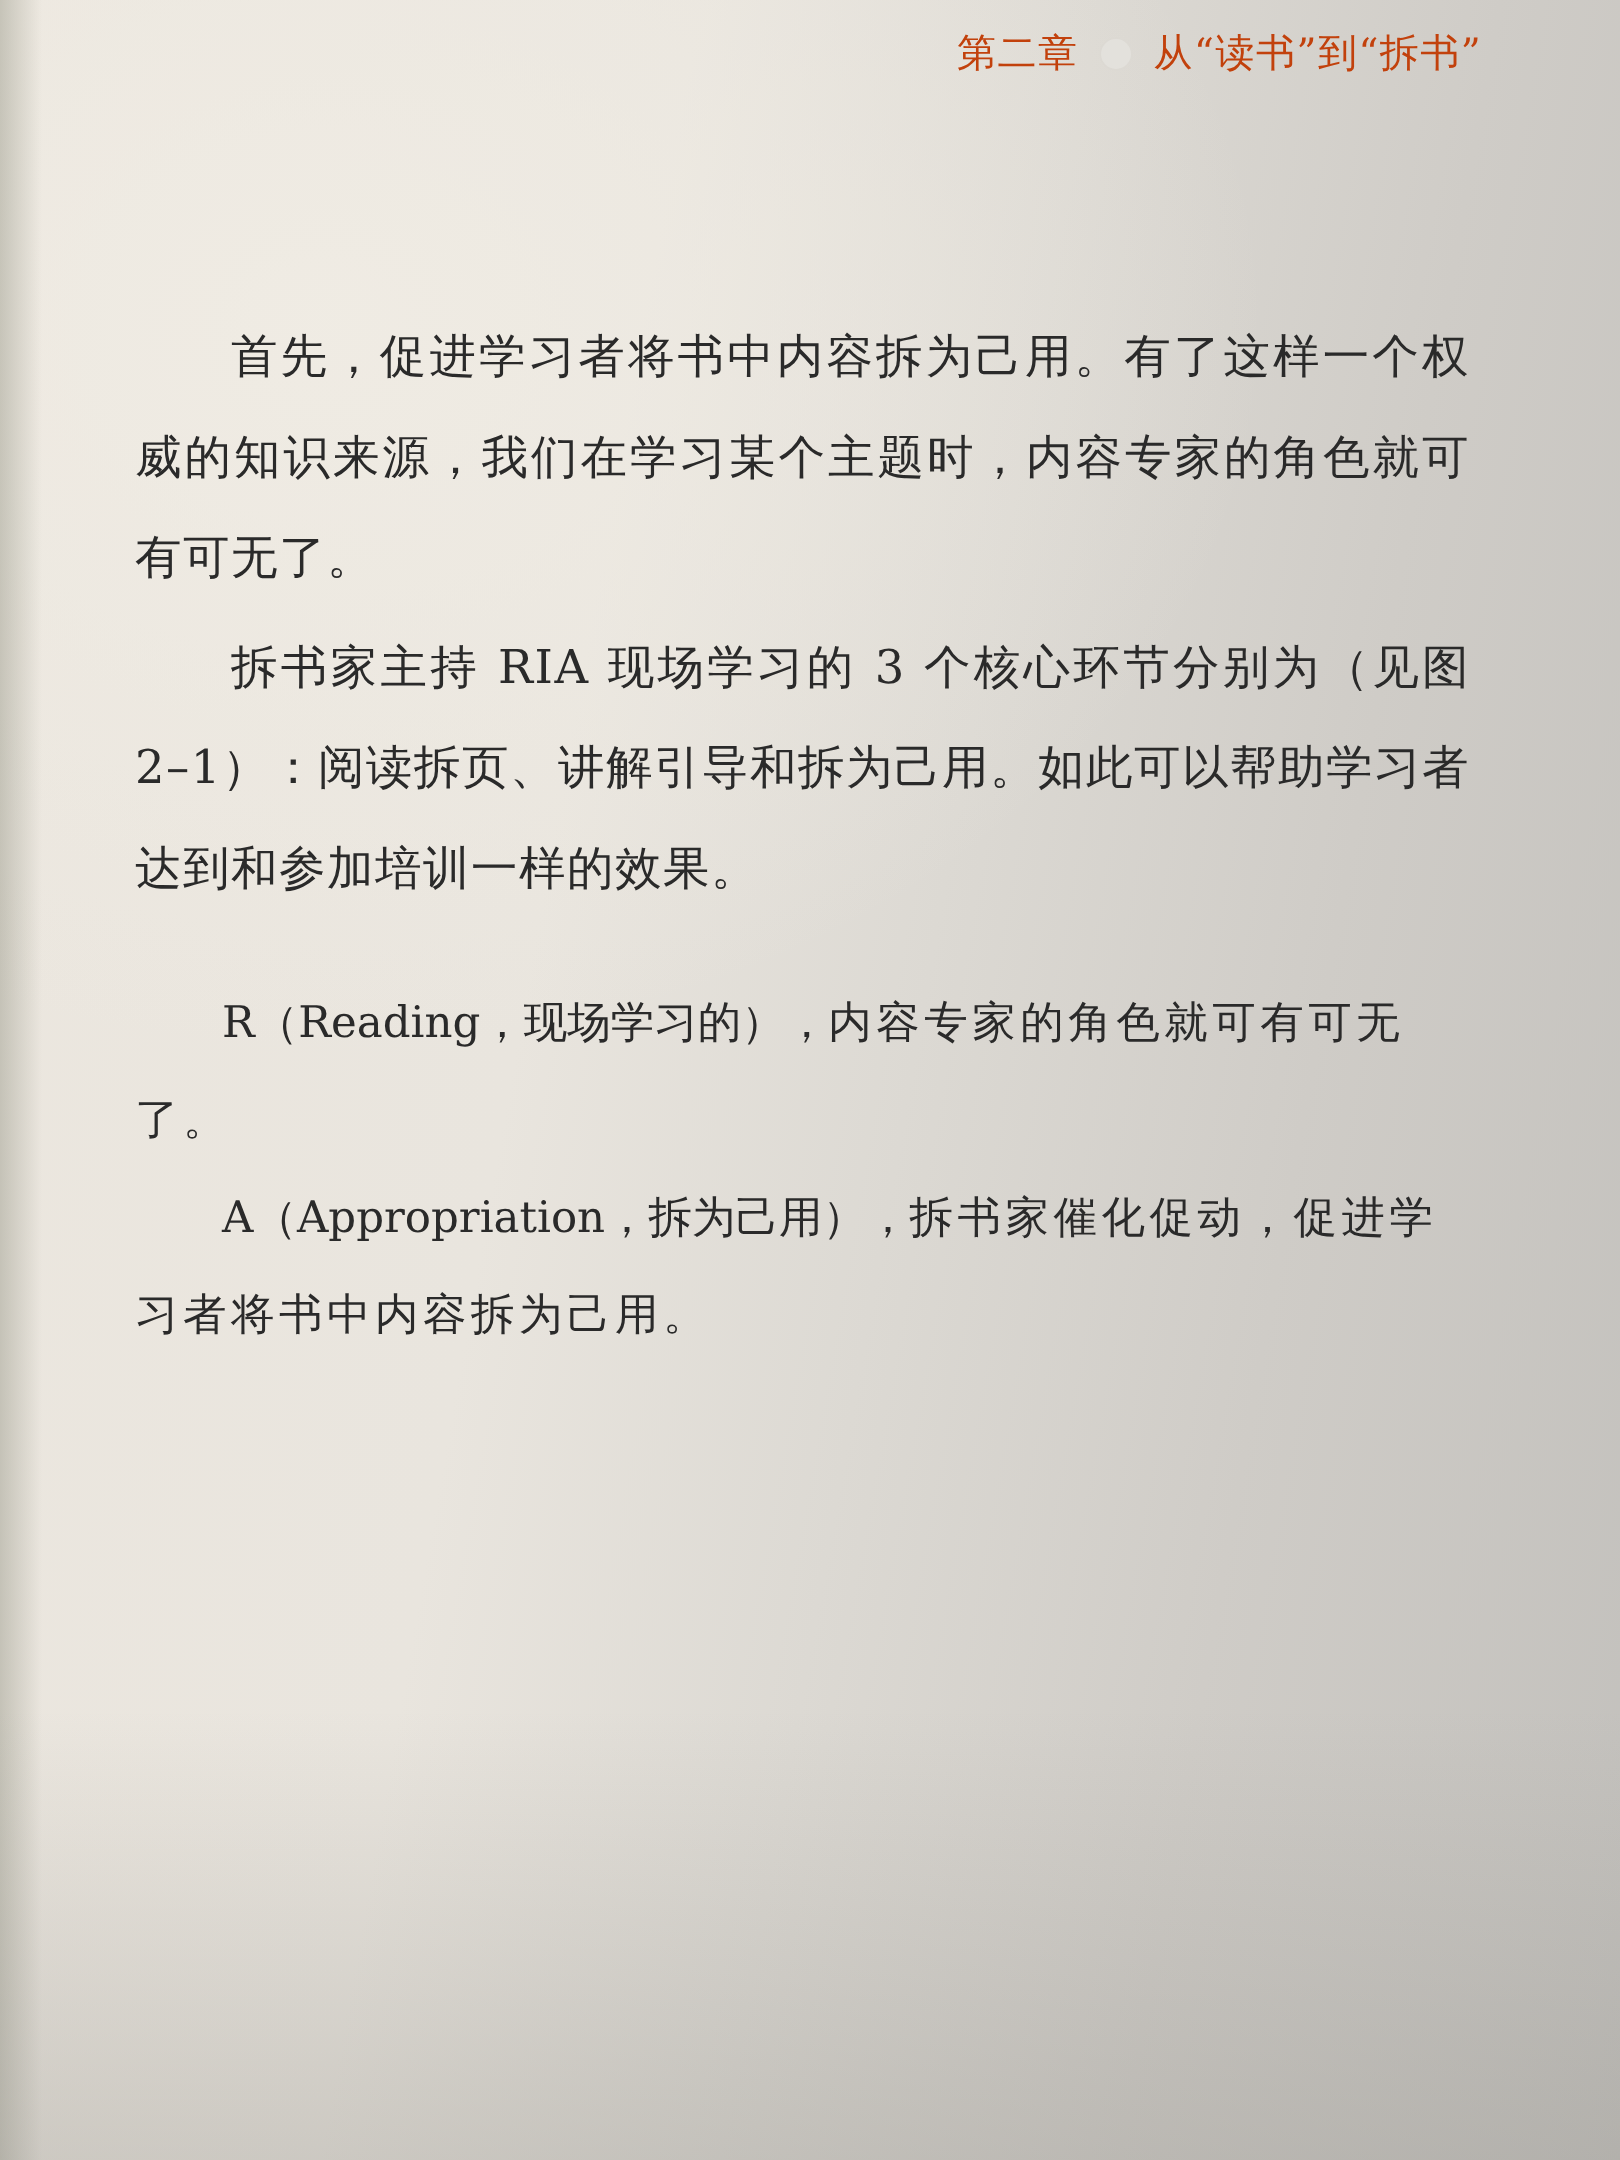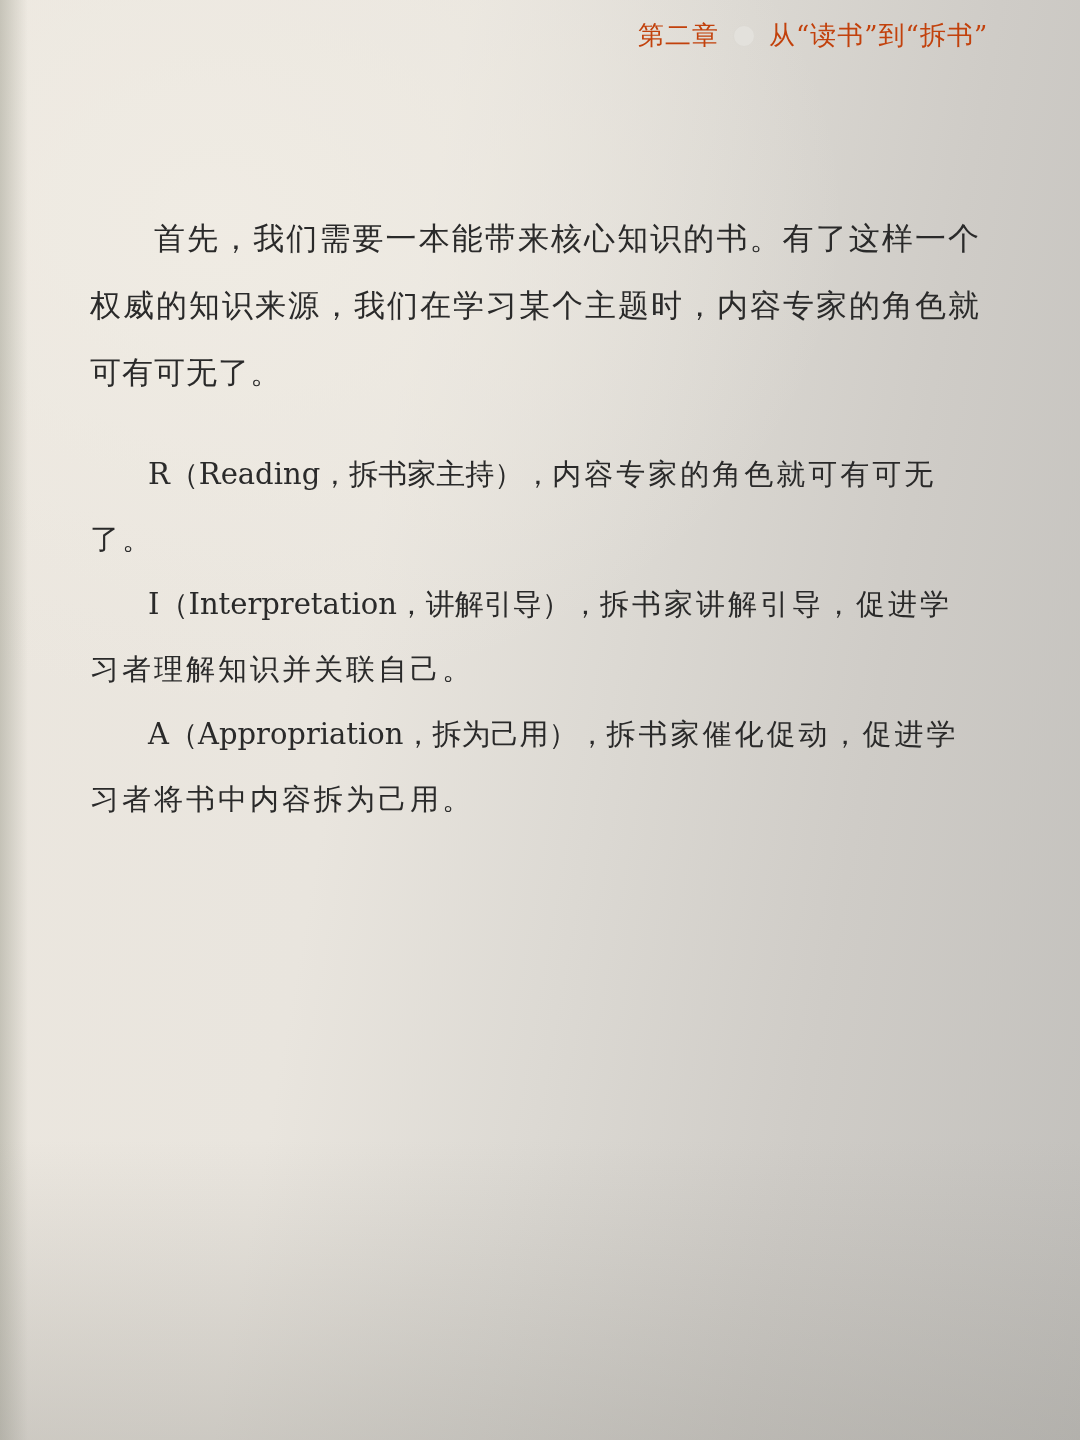--- a/index.html
+++ b/index.html
@@ -82,26 +82,24 @@
 <div class="spine-shadow"></div>
 <div class="bottom-shade"></div>
 
 <div class="header">
   <span>第二章</span>
   <span class="dot"></span>
   <span>从“读书”到“拆书”</span>
 </div>
 
 <div class="content">
-  <p class="para">首先，我们需要一本能带来核心知识的书。有了这样一个权威的知识来源，我们在学习某个主题时，内容专家的角色就可有可无了。</p>
+  <p class="para">首先，促进学习者将书中内容拆为己用。有了这样一个权威的知识来源，我们在学习某个主题时，内容专家的角色就可有可无了。</p>
+  <p class="para gap" style="margin-top:6px;">拆书家主持 RIA 现场学习的 3 个核心环节分别为（见图 2–1）：阅读拆页、讲解引导和拆为己用。如此可以帮助学习者达到和参加培训一样的效果。</p>
 
   <div class="items">
     <div class="item">
-      <span class="lead">R（Reading，拆书家主持），</span><span>内容专家的角色就可有可无了。</span>
-    </div>
-    <div class="item">
-      <span class="lead">I（Interpretation，讲解引导），</span><span>拆书家讲解引导，促进学习者理解知识并关联自己。</span>
+      <span class="lead">R（Reading，现场学习的），</span><span>内容专家的角色就可有可无了。</span>
     </div>
     <div class="item">
       <span class="lead">A（Appropriation，拆为己用），</span><span>拆书家催化促动，促进学习者将书中内容拆为己用。</span>
     </div>
   </div>
 </div>
 
 </body></html>

